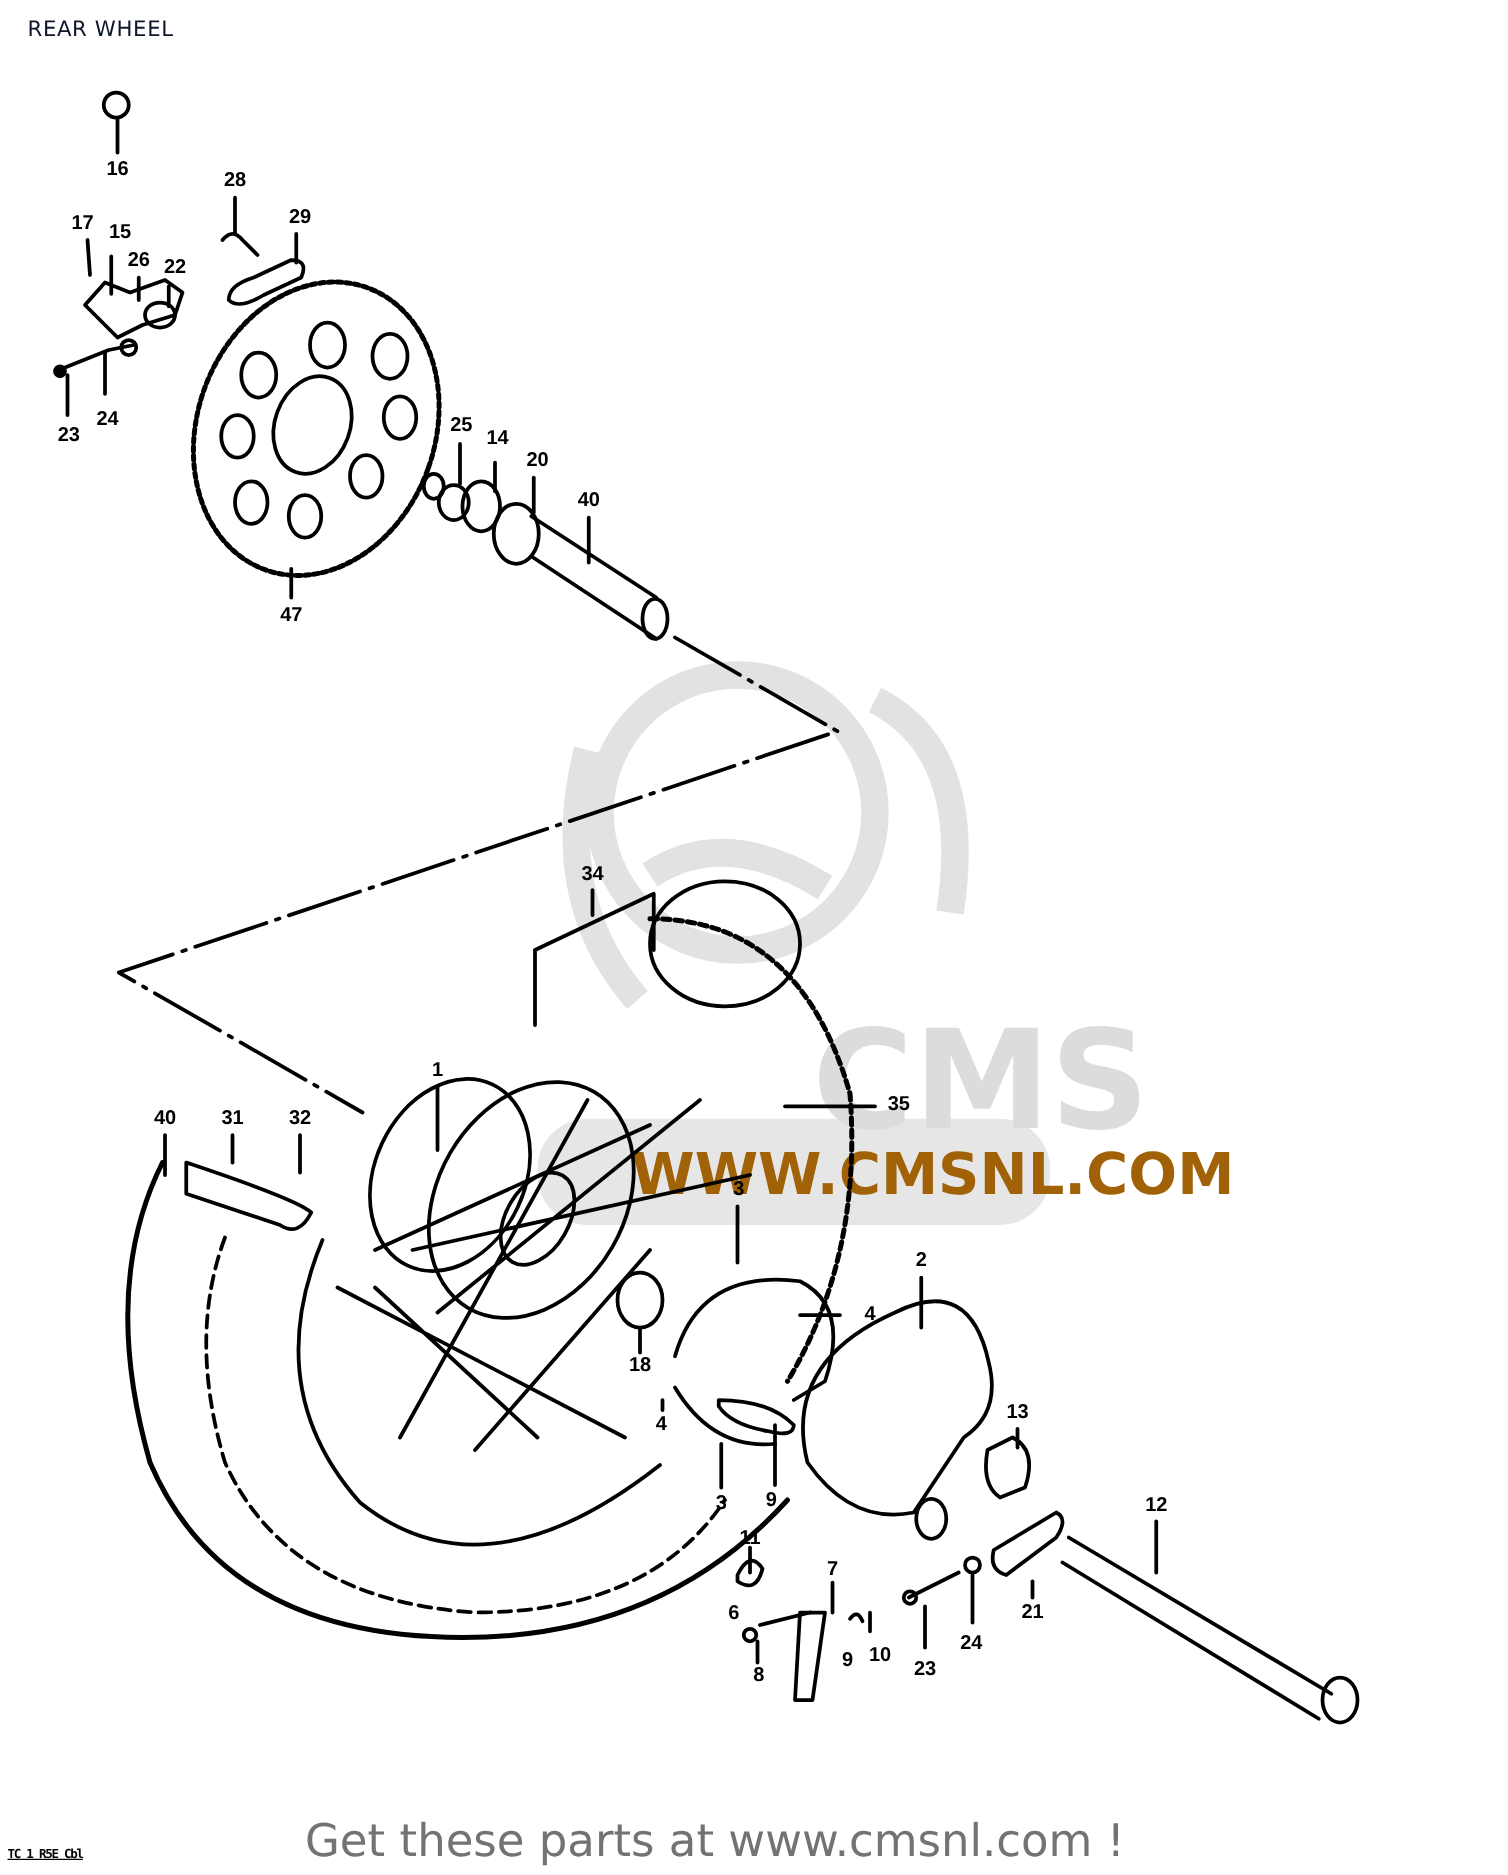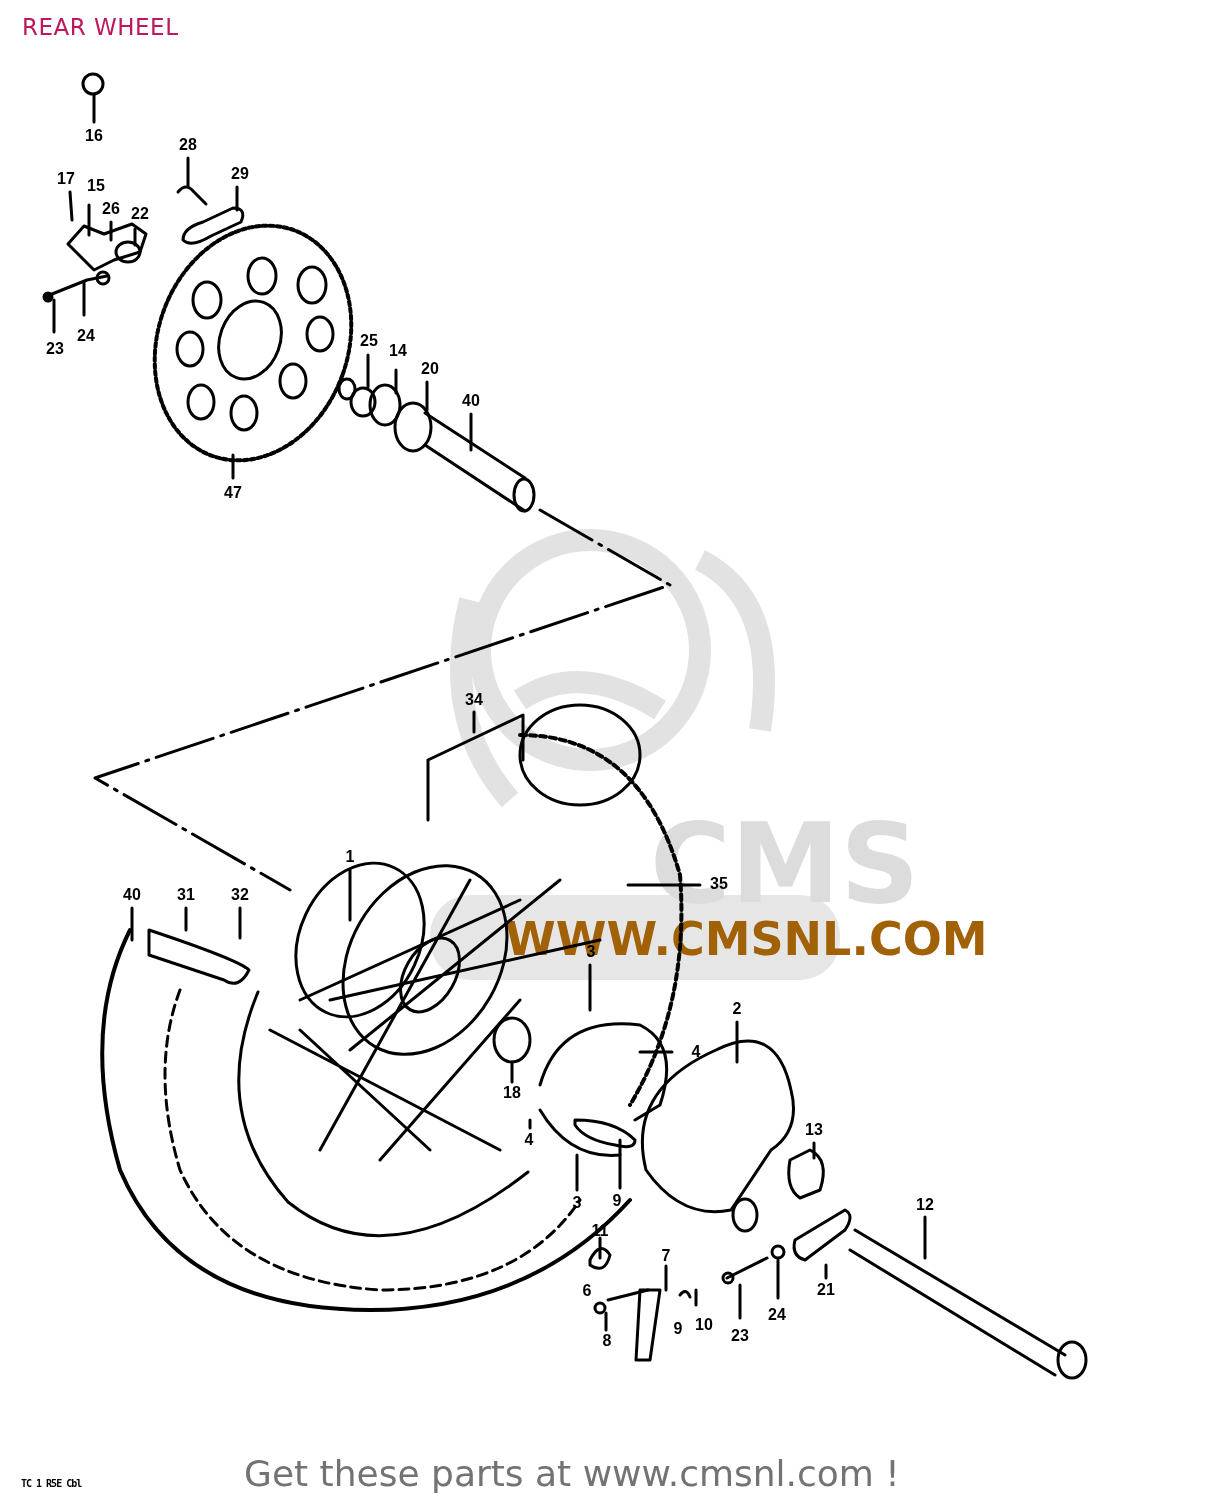--- a/index.html
+++ b/index.html
@@ -1,21 +1,21 @@
 <!DOCTYPE html>
 <html><head>
 <meta charset="utf-8">
 <style>
   html, body { margin:0; padding:0; background:#ffffff; }
   body { width:1206px; height:1500px; position:relative; overflow:hidden; font-family:"DejaVu Sans", sans-serif; }
-  .title { position:absolute; left:22px; top:14px; font-size:23px; color:#be185d; letter-spacing:0.5px; font-family:"DejaVu Sans", sans-serif; }
+  .title { position:absolute; left:22px; top:14px; font-size:17px; color:#0f172a; letter-spacing:0.5px; font-family:"DejaVu Sans", sans-serif; }
   .diagram { position:absolute; left:0; top:0; width:1206px; height:1500px; }
   .callout { position:absolute; font-family:"Liberation Sans", sans-serif; font-weight:bold; font-size:16px; color:#000; transform:translate(-50%,-50%); white-space:nowrap; }
   .footer { position:absolute; left:244px; top:1453px; font-size:36px; color:#737373; font-family:"DejaVu Sans", sans-serif; }
-  .code { position:absolute; left:21px; top:1478px; font-size:10px; font-weight:bold; color:#000; font-family:"DejaVu Sans Mono", monospace; letter-spacing:-1px; }
+  .code { position:absolute; left:6px; top:1478px; font-size:10px; font-weight:bold; color:#000; font-family:"DejaVu Sans Mono", monospace; letter-spacing:-1px;text-decoration:underline; }
   .wm { position:absolute; font-family:"DejaVu Sans", sans-serif; font-weight:bold; color:#dcdcdc; }
 </style>
 </head>
 <body>
 
 <div class="diagram">
 
   <svg width="1206" height="1500" style="position:absolute;left:0;top:0">
     <g fill="none" stroke="#e2e2e2" stroke-width="22">
       <circle cx="590" cy="650" r="110"></circle>

